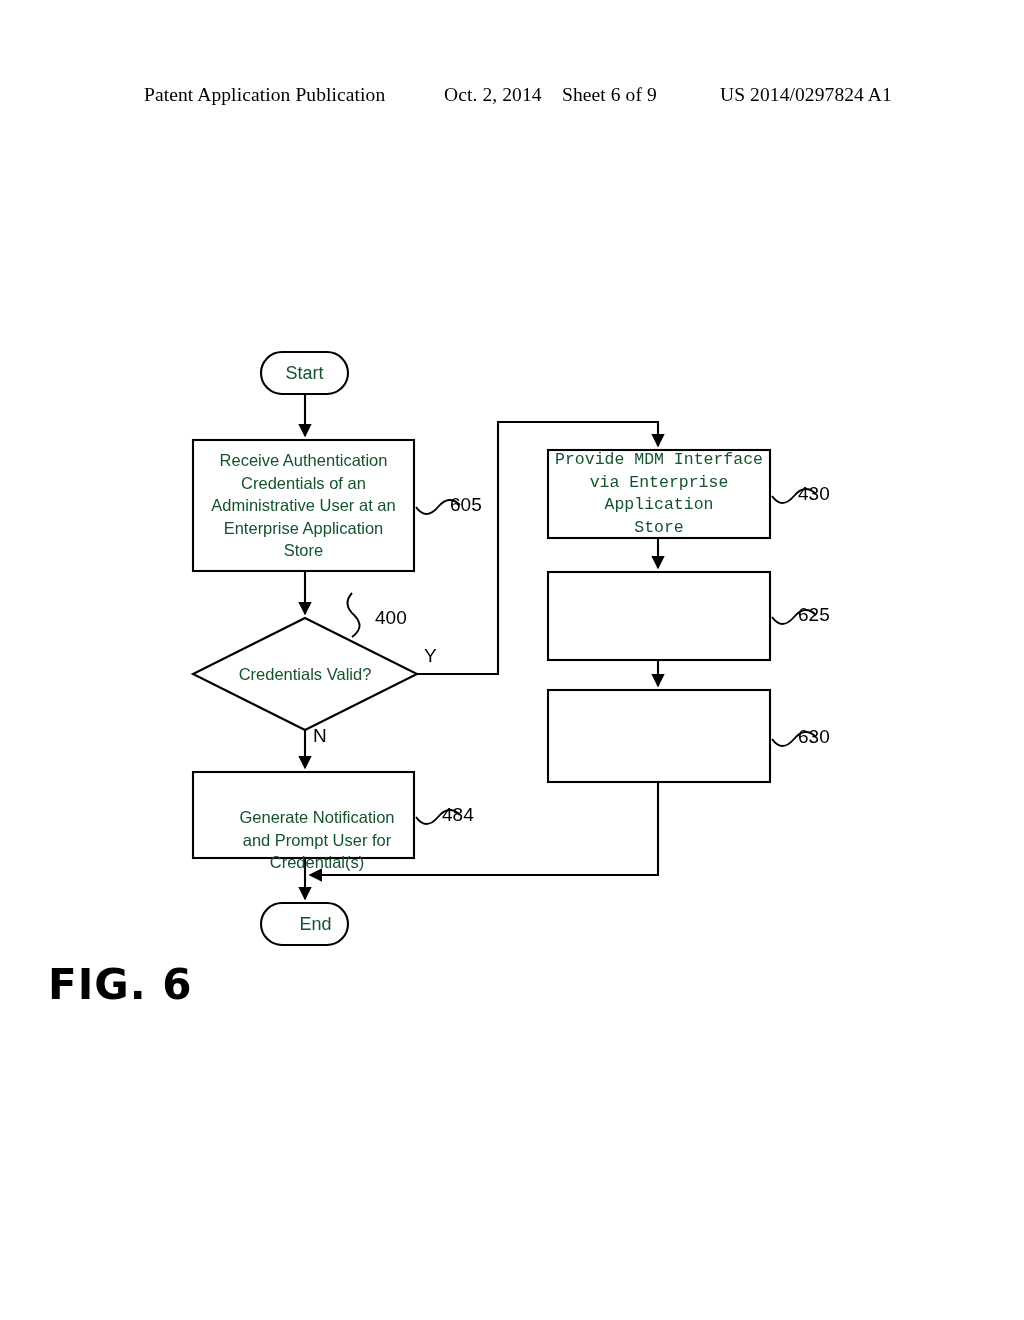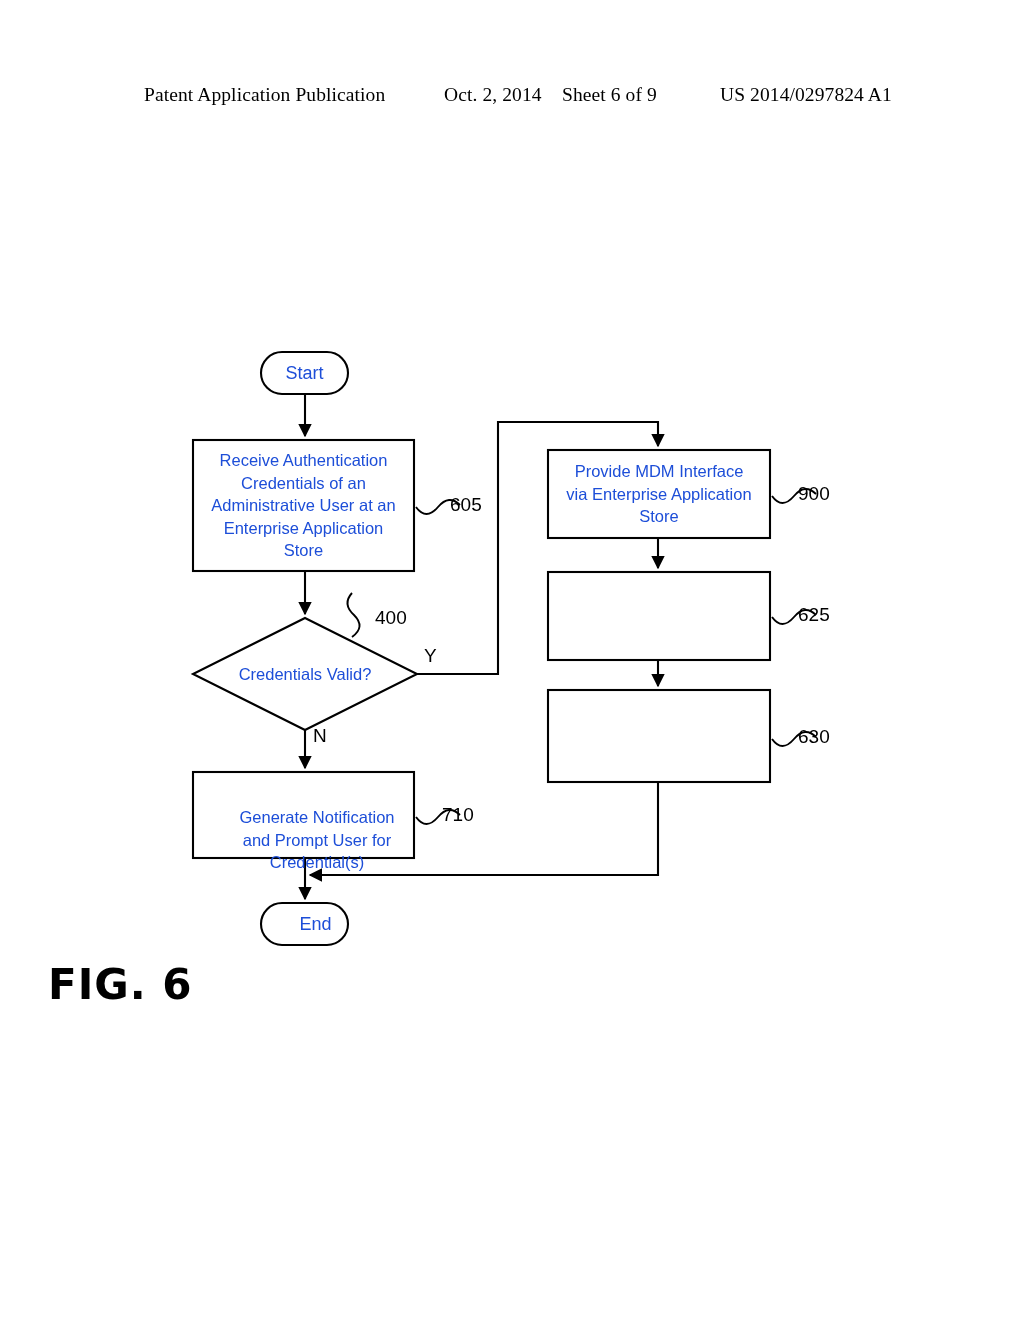--- a/index.html
+++ b/index.html
@@ -51,21 +51,21 @@
     height: 1320px;
   }
 
   
   .node-label {
     position: absolute;
     text-align: center;
     font-family: "Liberation Sans", sans-serif;
     font-size: 16.5px;
     line-height: 22.5px;
-    color: #1d4ed8;
+    color: #14532d;
     white-space: pre-line;
     display: flex;
     align-items: center;
     justify-content: center;
   }
   .terminal-label {
     font-size: 18px;
   }
   .ref-num {
     position: absolute;
@@ -164,33 +164,33 @@
 Store</div>
 
   <div class="node-label" style="left:205px; top:652px; width:200px; height:44px;">Credentials Valid?</div>
 
   <div class="node-label" style="left:195px; top:799px; width:244px; height:82px;">Generate Notification
 and Prompt User for
 Credential(s)</div>
 
   <div class="node-label terminal-label" style="left:261px; top:903px; width:109px; height:42px;">End</div>
 
-  <div class="node-label" style="left:550px; top:452px; width:218px; height:84px;">Provide MDM Interface
+  <div class="node-label" style="left:550px; top:452px; width:218px; height:84px;font-family:Liberation Mono, monospace;">Provide MDM Interface
 via Enterprise Application
 Store</div>
 
 
 
   <div class="branch-label" style="left:424px; top:645px;">Y</div>
   <div class="branch-label" style="left:313px; top:725px;">N</div>
 
   <div class="ref-num" style="left:450px; top:494px;">605</div>
   <div class="ref-num" style="left:375px; top:607px;">400</div>
-  <div class="ref-num" style="left:442px; top:804px;">710</div>
-  <div class="ref-num" style="left:798px; top:483px;">900</div>
+  <div class="ref-num" style="left:442px; top:804px;">484</div>
+  <div class="ref-num" style="left:798px; top:483px;">430</div>
   <div class="ref-num" style="left:798px; top:604px;">625</div>
   <div class="ref-num" style="left:798px; top:726px;">630</div>
 
   <div id="fig-caption">
     <span class="caption-shift">FIG. 6</span>
   </div>
 
 </div>
 
 </body></html>

